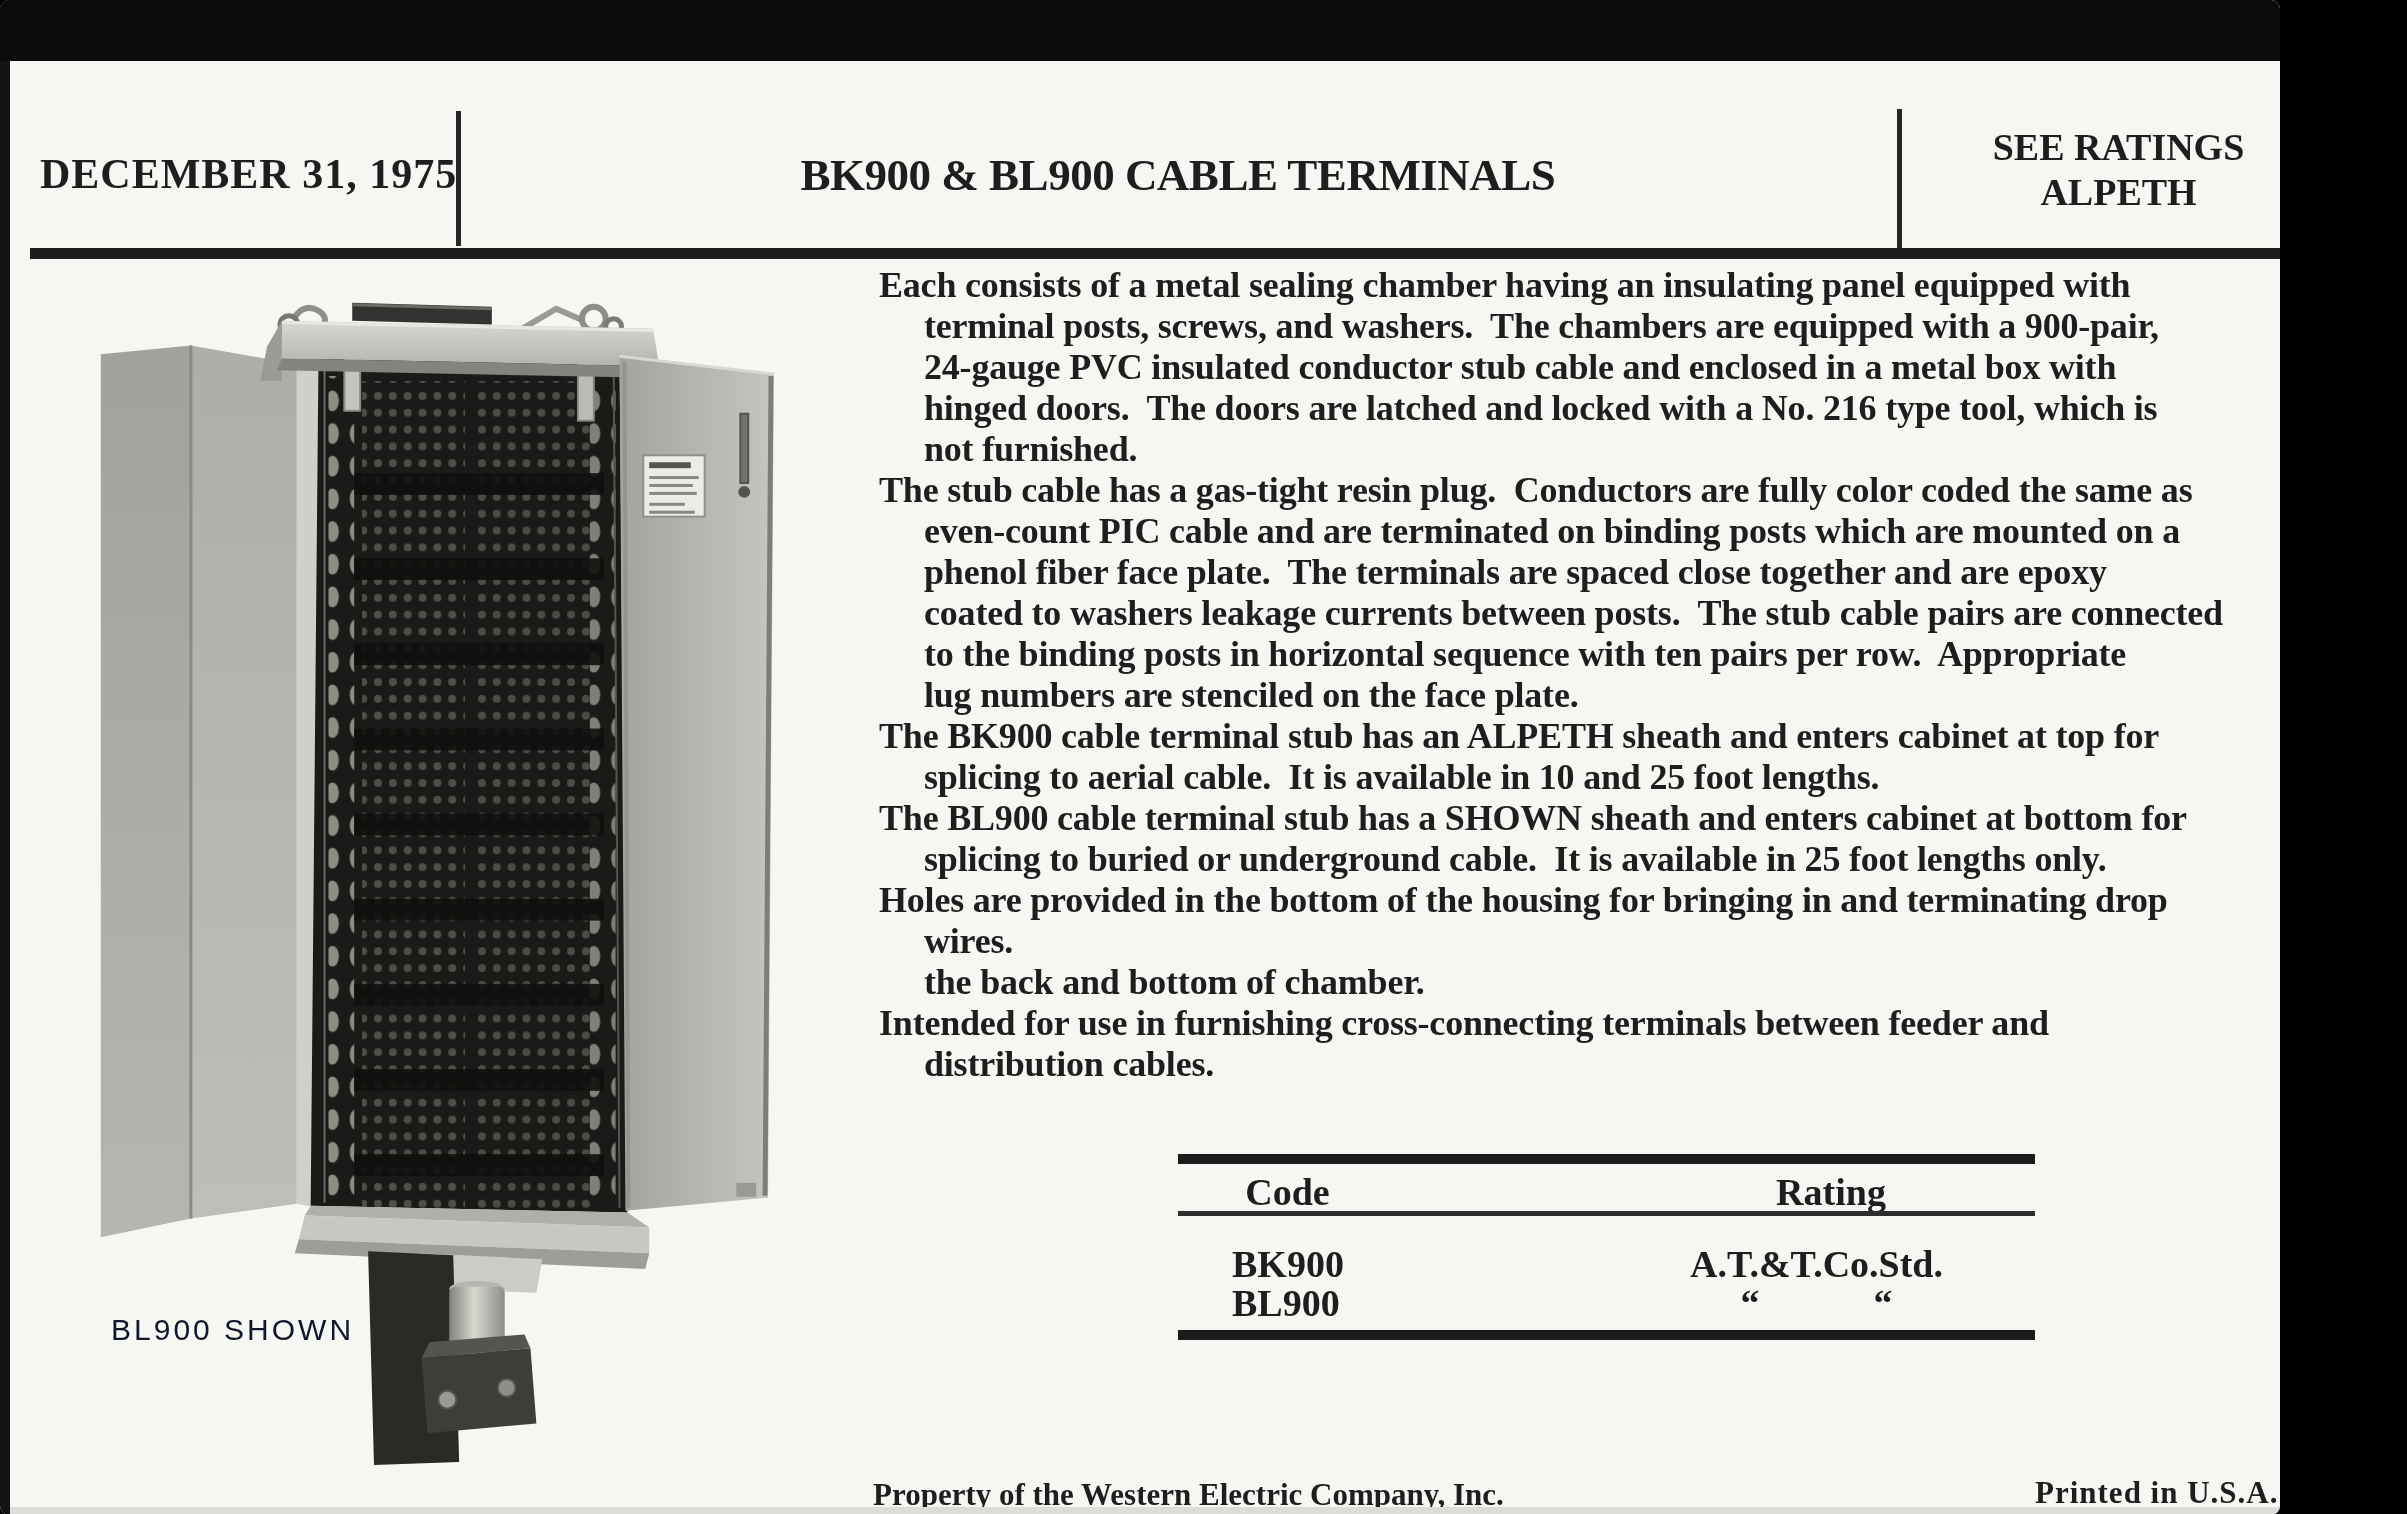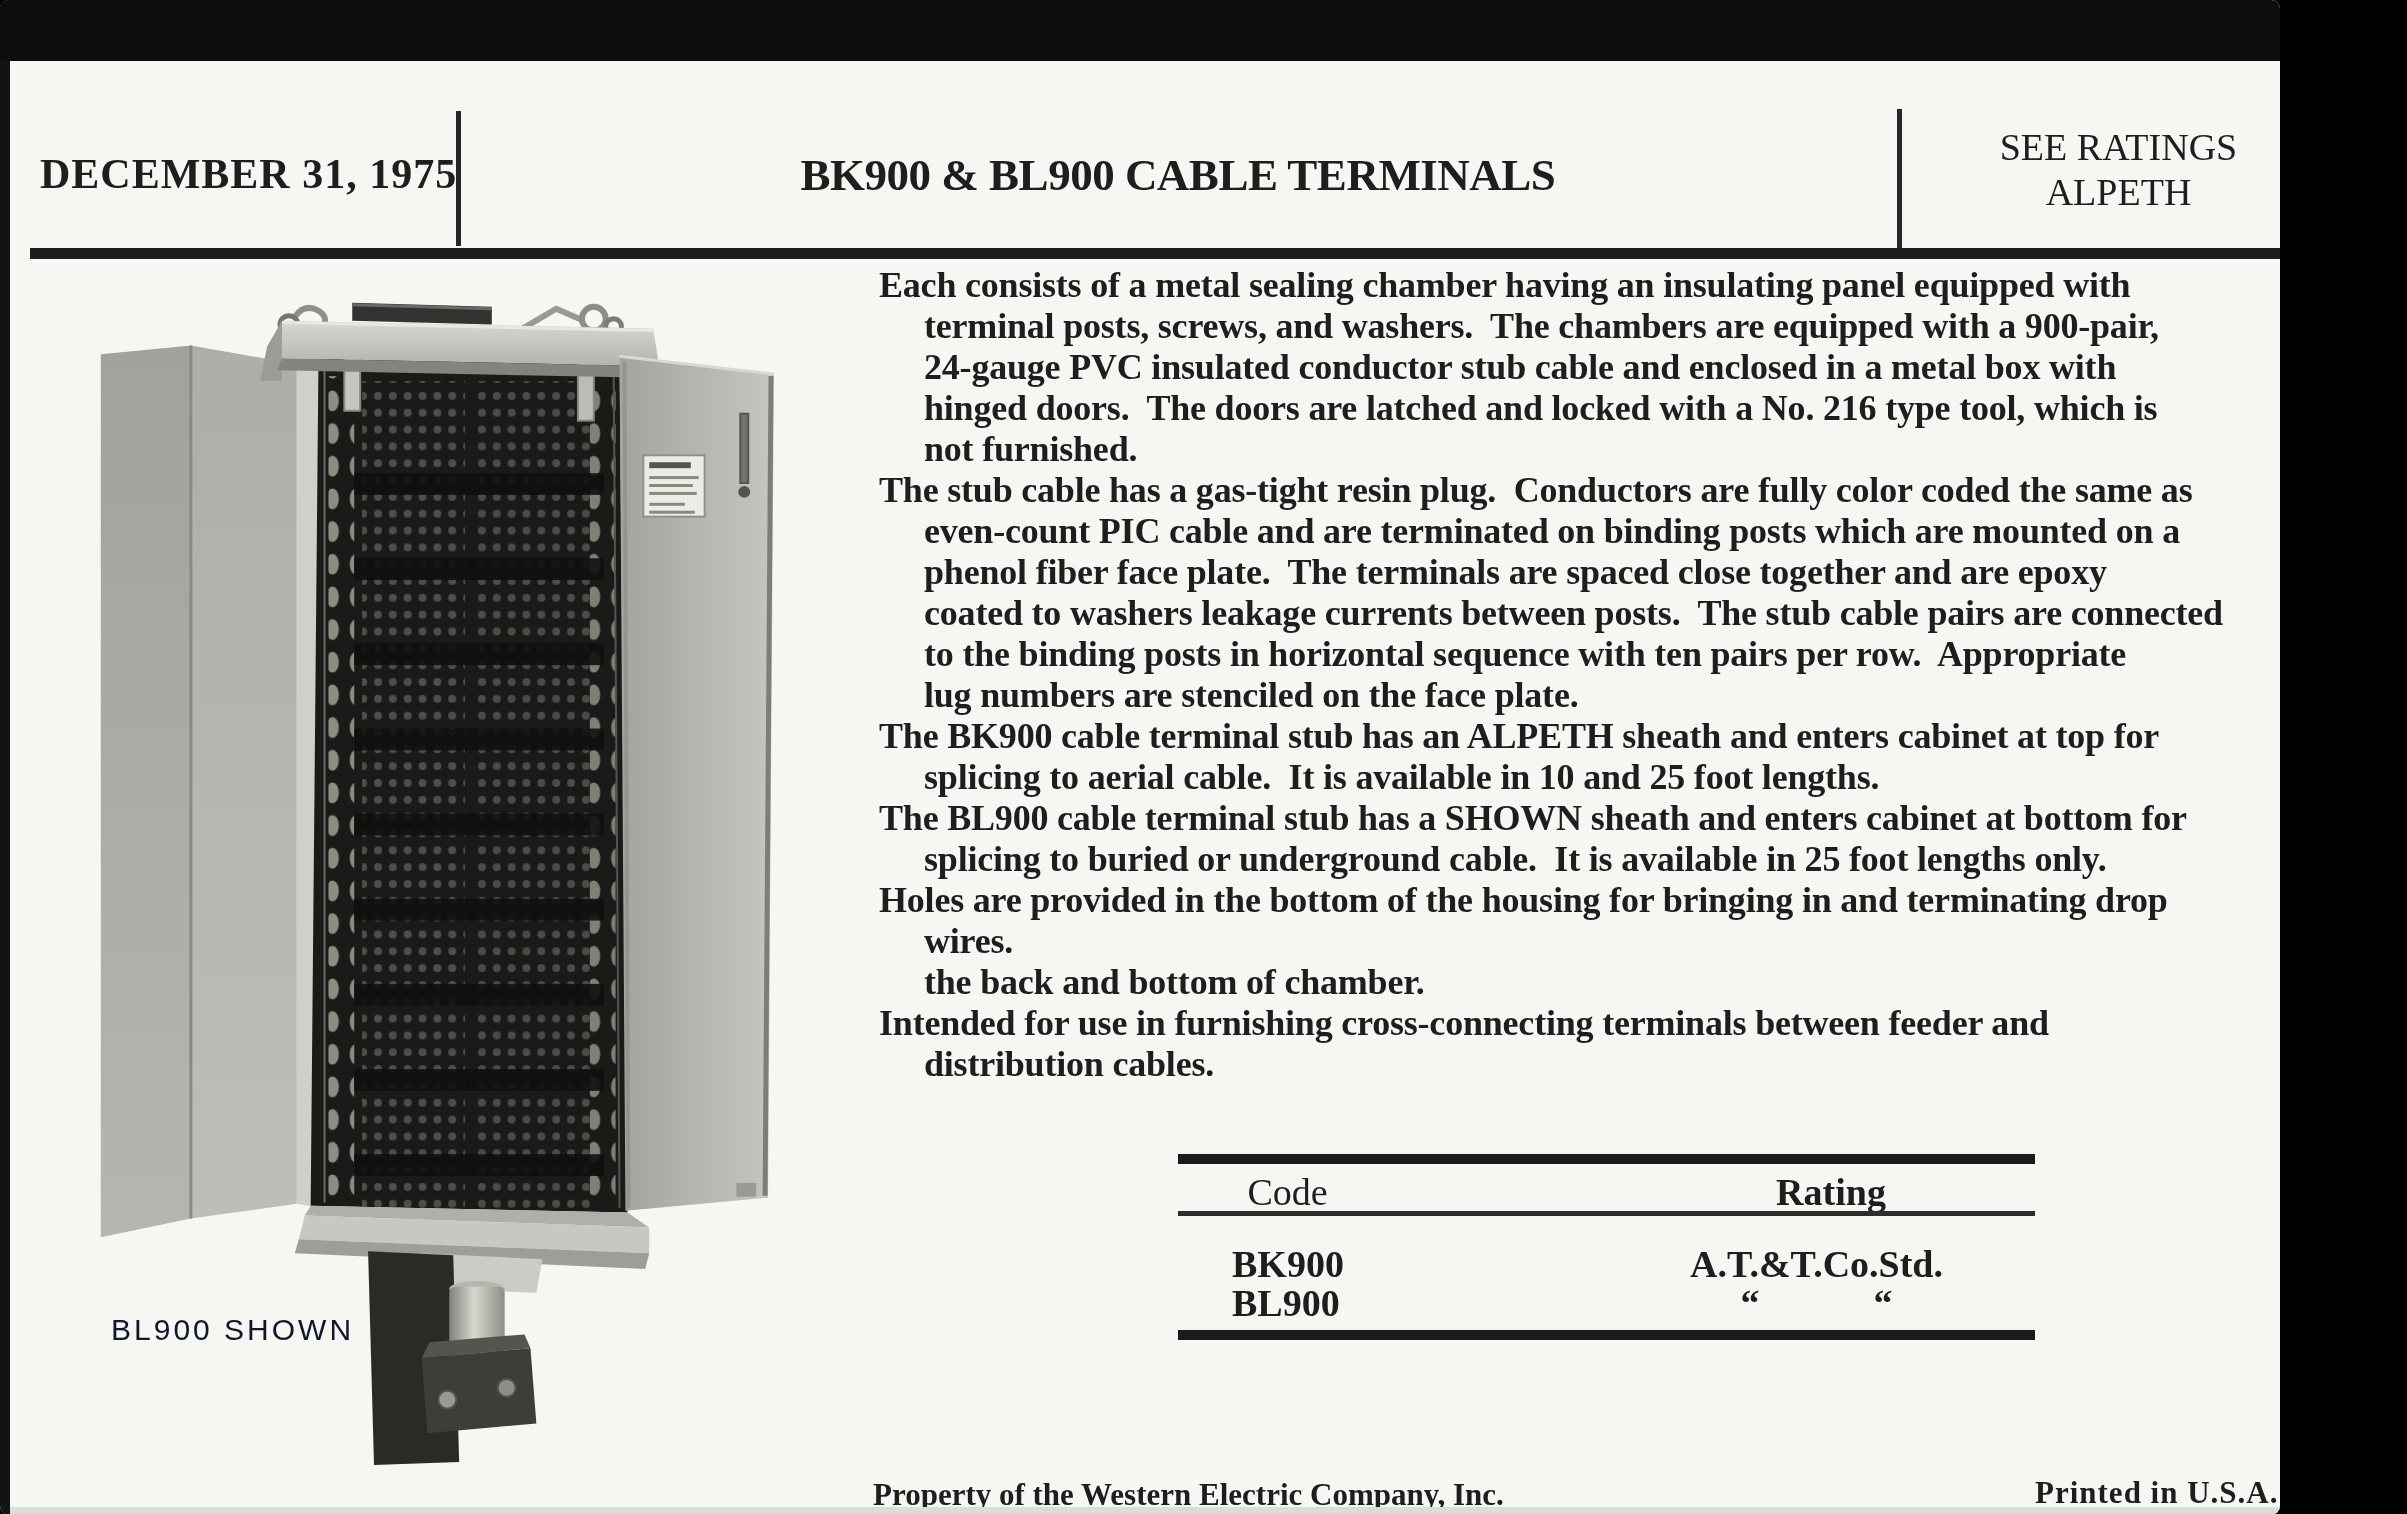--- a/index.html
+++ b/index.html
@@ -13,40 +13,40 @@
 
   
   .header-date{position:absolute;left:40px;top:150px;width:416px;text-align:center;
                font-size:42px;font-weight:bold;letter-spacing:1px;white-space:pre;}
   .v-divider{position:absolute;width:5px;background:#262626;}
   .v-divider.left{left:456px;top:111px;height:135px;}
   .v-divider.right{left:1897px;top:109px;height:139px;}
   .header-title{position:absolute;left:782px;top:149px;width:792px;text-align:center;
                 font-size:45px;font-weight:bold;letter-spacing:-0.5px;white-space:pre;}
   .ratings-note{position:absolute;left:1970px;top:125px;width:297px;text-align:center;
-                font-size:38px;font-weight:normal;line-height:45px;}
+                font-size:38px;font-weight:bold;line-height:45px;}
   .h-rule{position:absolute;left:30px;top:248px;width:2307px;height:11px;background:#1d1d1d;}
 
   
   #body-lines{position:absolute;left:879px;top:265px;z-index:2;}
   .body-line{font-size:36px;font-weight:bold;line-height:41px;letter-spacing:-0.2px;white-space:pre;}
   .body-line.indent{margin-left:45px;}
 
   
   .photo{position:absolute;left:59px;top:287px;width:733px;height:1183px;z-index:1;}
   .photo-caption{position:absolute;left:111px;top:1313px;z-index:3;
                  font-family:"Liberation Sans",sans-serif;font-size:30px;letter-spacing:3px;
                  color:#0f172a;white-space:pre;}
 
   
   .data-table{position:absolute;left:1178px;top:1154px;width:857px;height:190px;z-index:2;}
   .tbl-border-top{position:absolute;left:0;top:0;width:857px;height:10px;background:#1b1b1b;}
   .tbl-underline{position:absolute;left:0;top:57px;width:857px;height:5px;background:#2e2e2e;}
   .tbl-border-bottom{position:absolute;left:0;top:176px;width:857px;height:10px;background:#1b1b1b;}
-  .tbl-h-code{position:absolute;left:35px;top:16px;width:149px;text-align:center;font-size:38px;font-weight:normal;}
+  .tbl-h-code{position:absolute;left:35px;top:16px;width:149px;text-align:center;font-size:38px;font-weight:bold;}
   .tbl-h-rating{position:absolute;left:554px;top:16px;width:198px;text-align:center;font-size:38px;font-weight:bold;}
   .tbl-row{position:absolute;left:0;width:857px;height:44px;}
   .tbl-row .code{position:absolute;left:54px;top:0;font-size:38px;font-weight:bold;}
   .tbl-row .rating{position:absolute;left:490px;top:0;width:297px;text-align:center;
                    font-size:38px;font-weight:bold;white-space:pre;}
 
   
   .footer-left{position:absolute;left:873px;top:1477px;font-size:31px;font-weight:bold;white-space:pre;}
   .footer-right{position:absolute;left:2035px;top:1475px;font-size:31px;font-weight:bold;letter-spacing:1px;white-space:pre;}
 </style>

